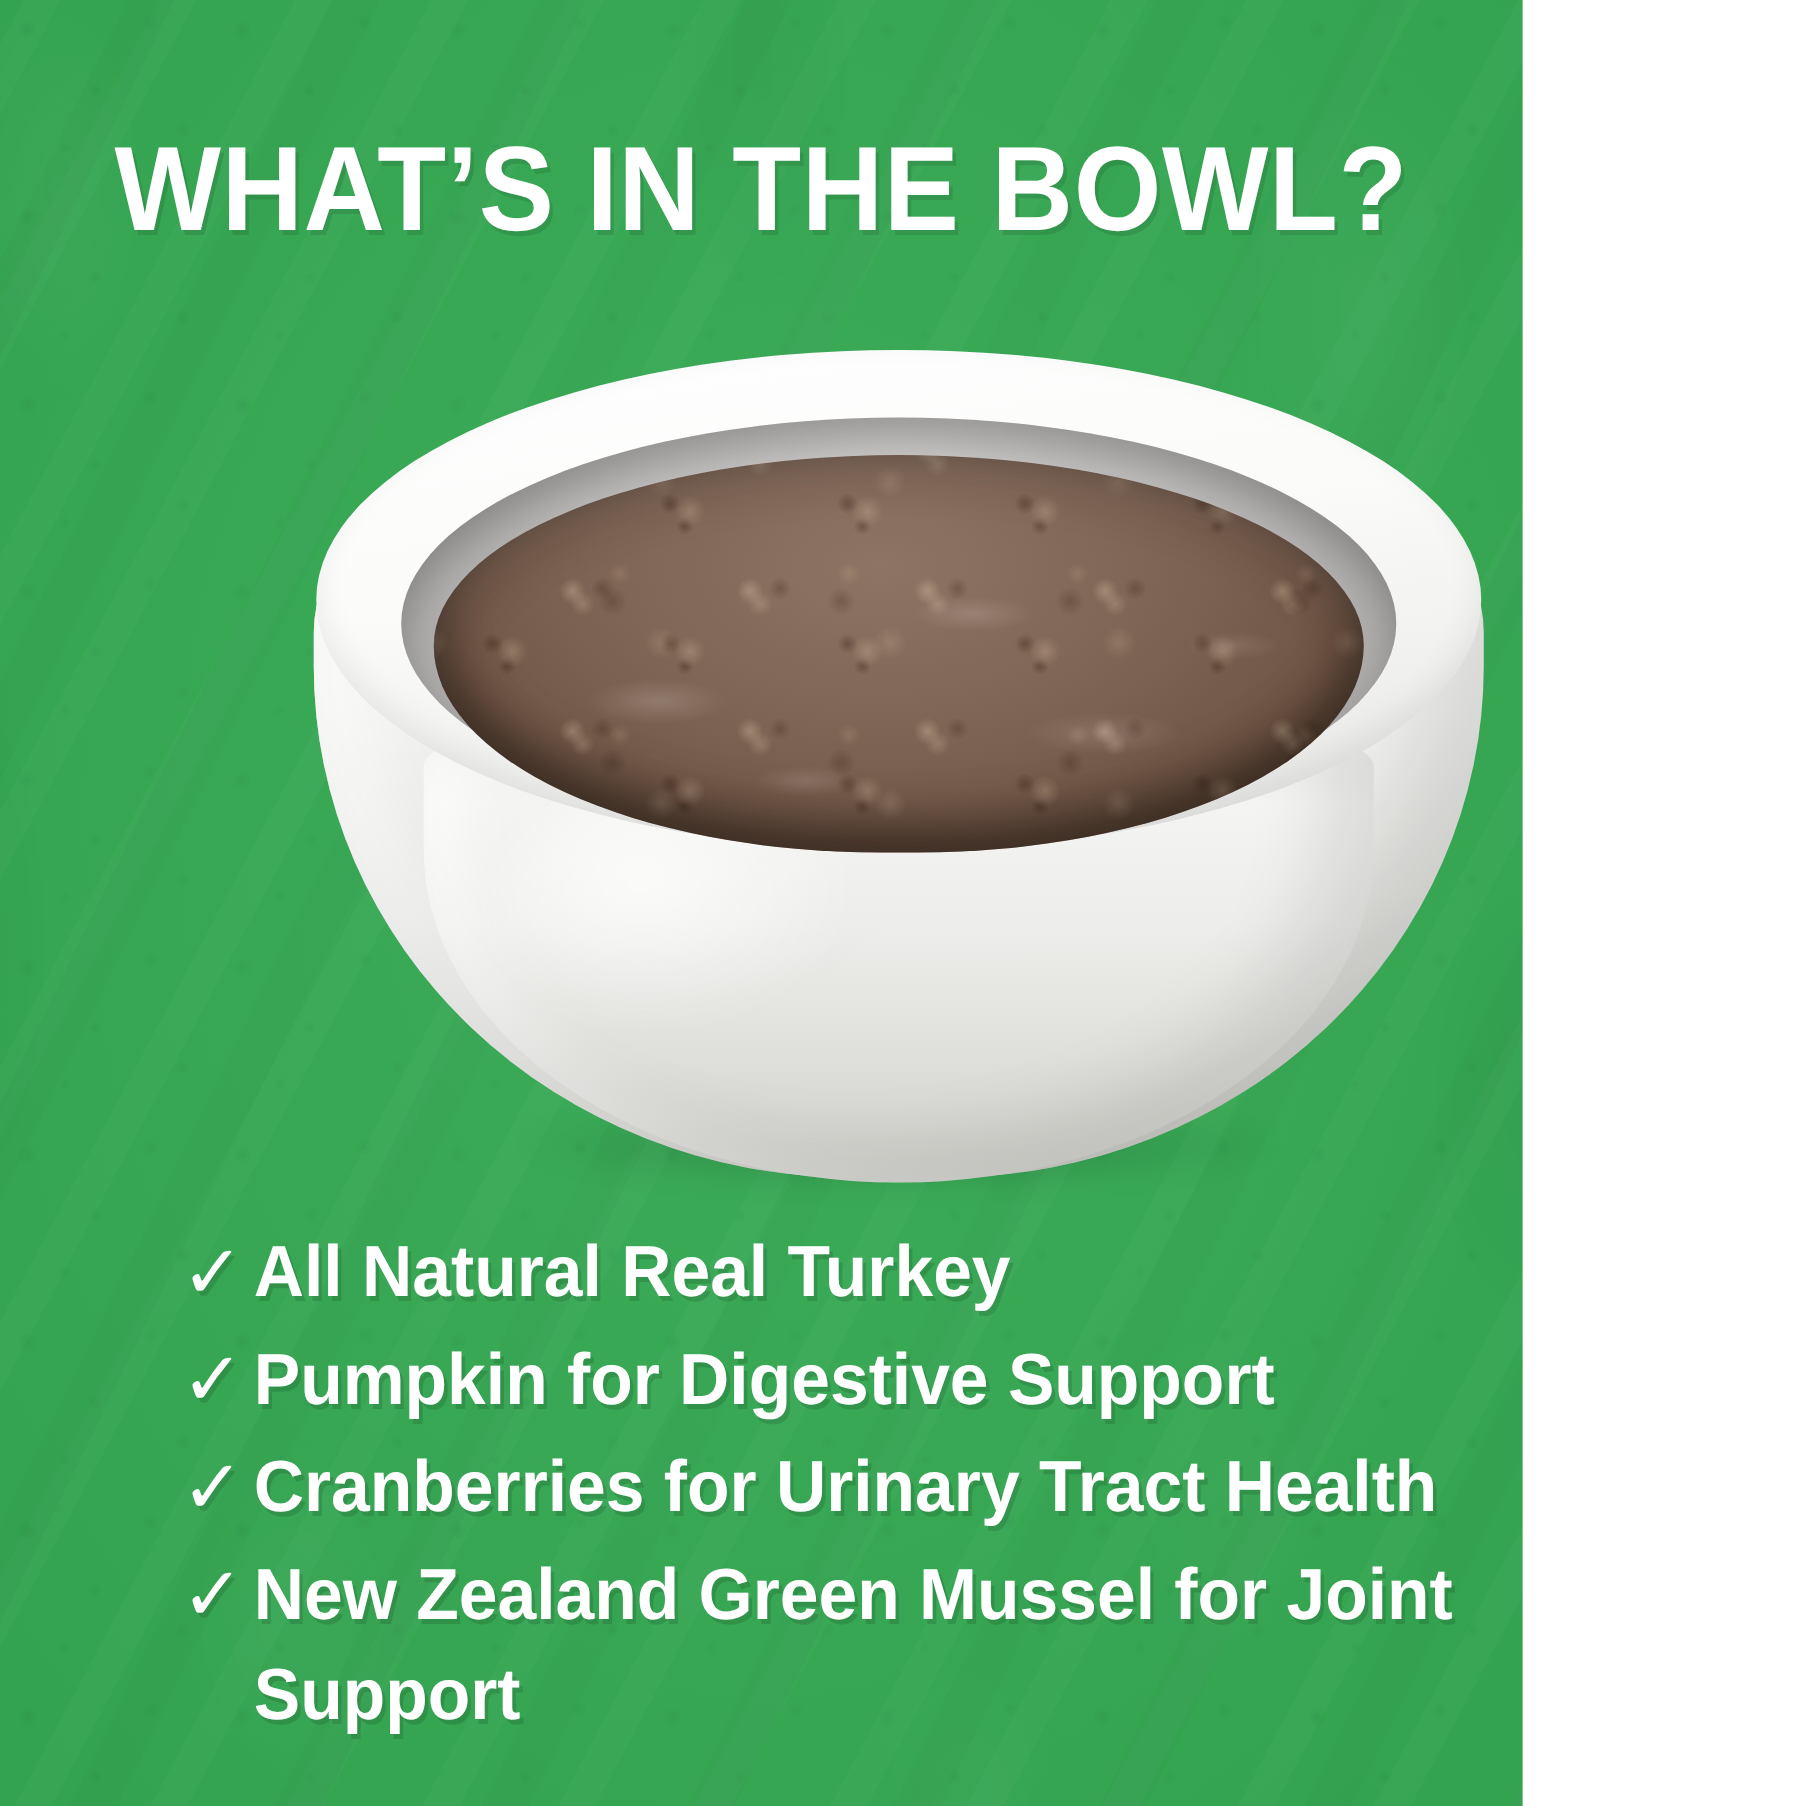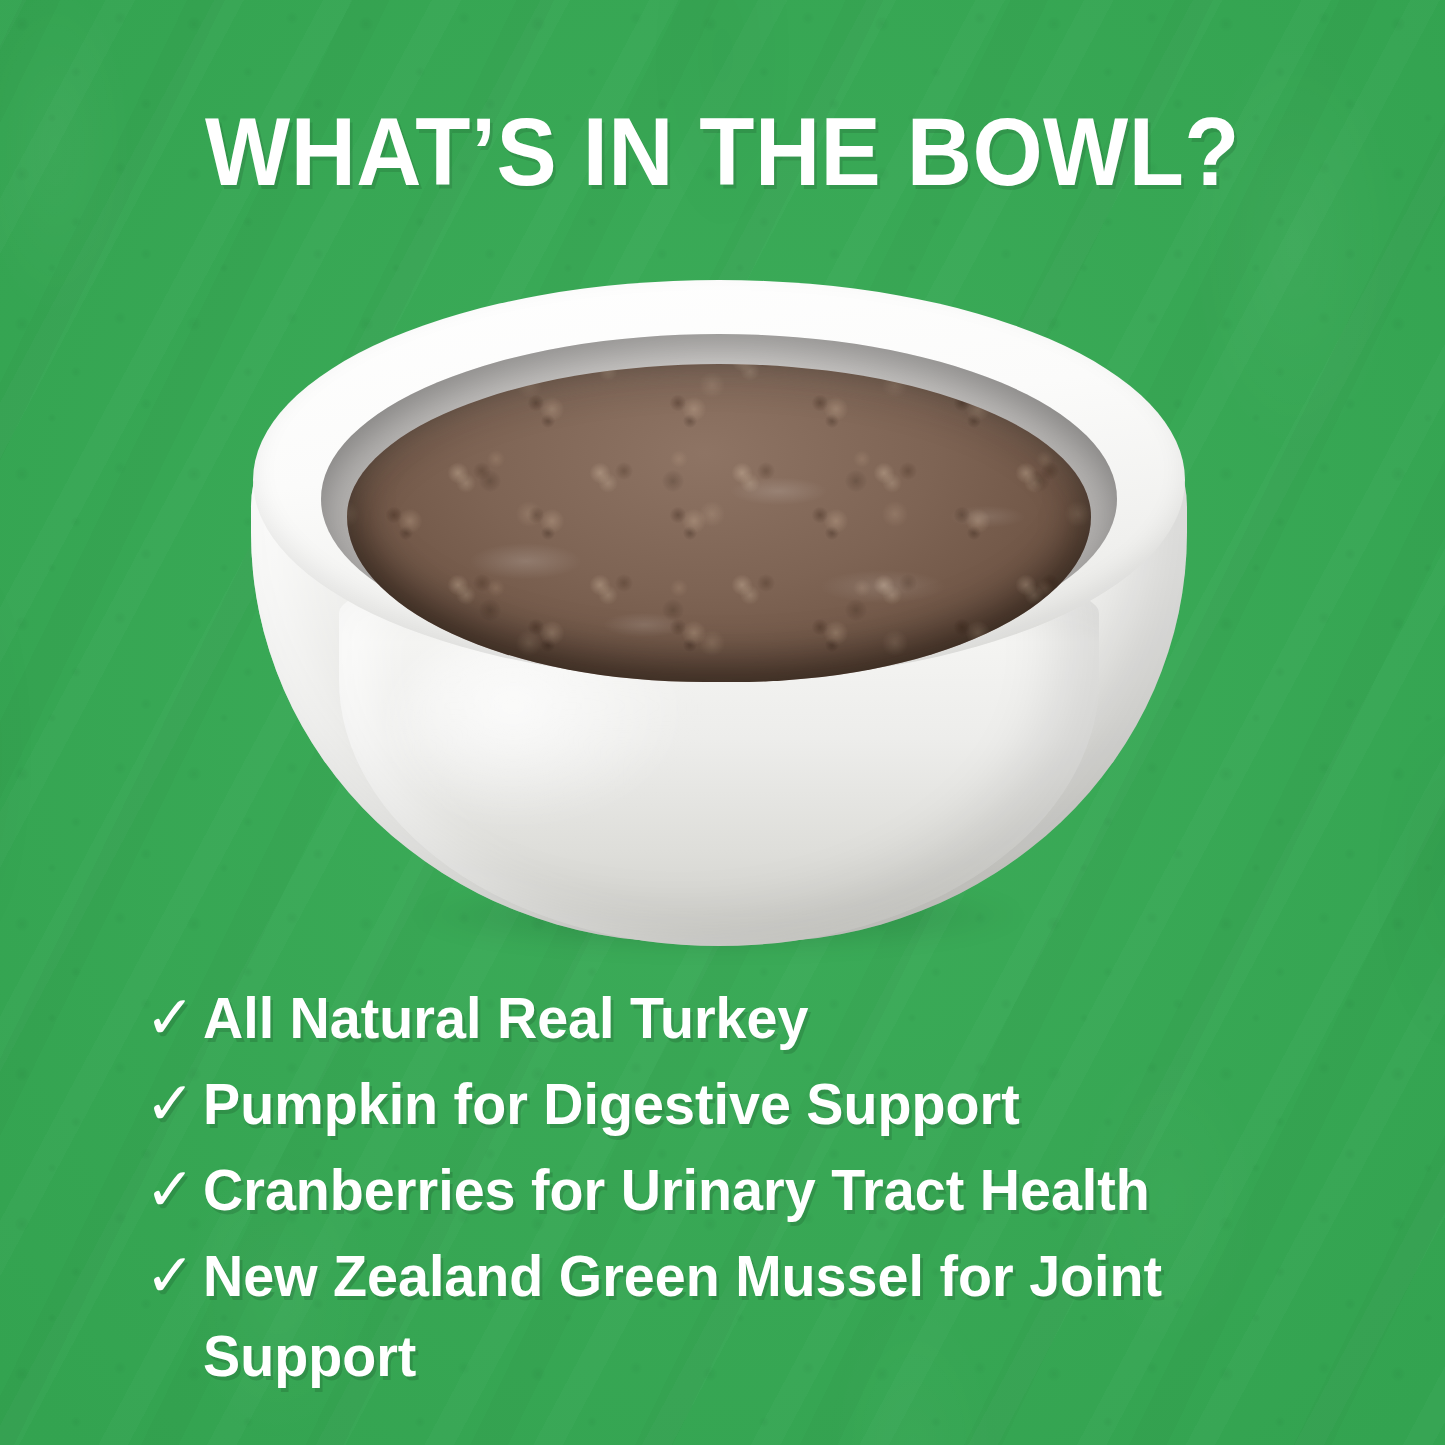--- a/index.html
+++ b/index.html
@@ -3,21 +3,21 @@
 <meta charset="utf-8">
 <title>What's In The Bowl</title>
 <style>
   html, body {
     margin: 0;
     padding: 0;
     background: #ffffff;
   }
   #poster {
     position: relative;
-    width: 1445px;
+    width: 1218px;
     height: 1445px;
     overflow: hidden;
     background-color: #35a953;
     font-family: "Liberation Sans", sans-serif;
     -webkit-font-smoothing: antialiased;
   }
 
   
   .bg-base {
     position: absolute;

